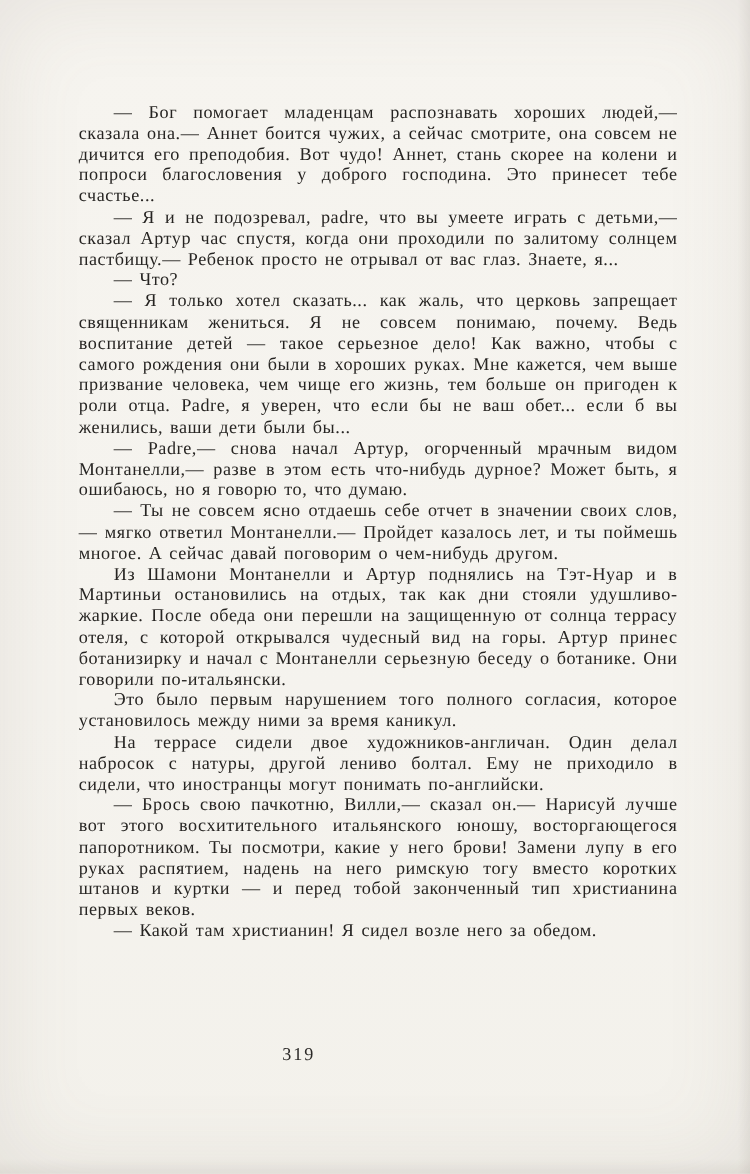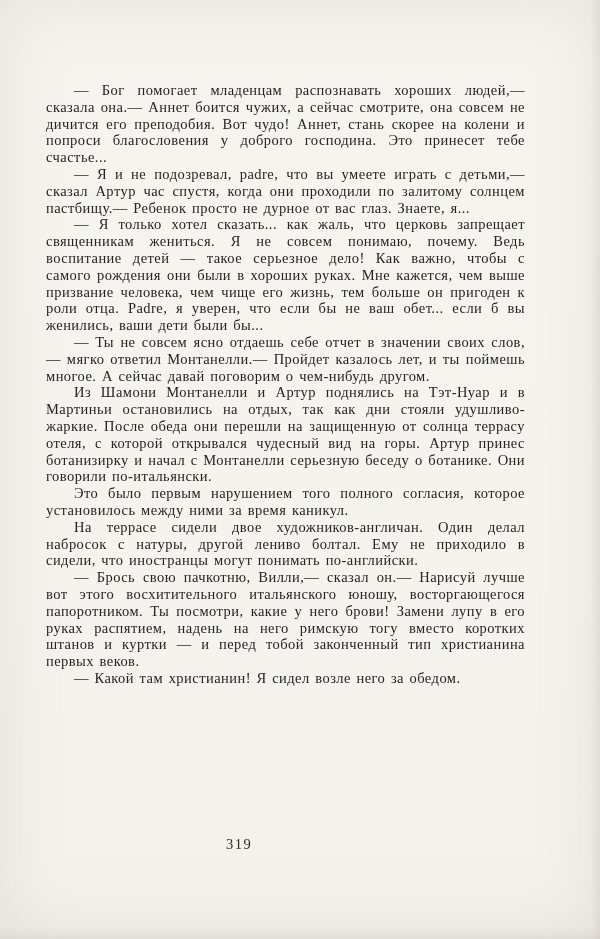--- a/index.html
+++ b/index.html
@@ -17,21 +17,21 @@
   .page {
     position: relative;
     width: 600px;
     height: 939px;
     background: linear-gradient(180deg, #f6f4ef 0%, #f5f3ee 60%, #f3f1eb 100%);
     box-shadow: inset 0 0 70px rgba(120,110,95,0.12);
   }
   .text-block {
     position: absolute;
     top: 82px;
-    left: 46px;
+    left: 63px;
     width: 479px;
     font-size: 14.5px;
     line-height: 16.8px;
     text-align: justify;
     letter-spacing: 0.45px;
     word-spacing: 1.5px;
   }
   .text-block p {
     margin: 0;
     text-indent: 28px;
@@ -65,22 +65,24 @@
     background: linear-gradient(180deg, rgba(0,0,0,0) 0%, rgba(90,80,70,0.07) 100%);
     pointer-events: none;
   }
 </style>
 </head>
 <body>
 
 <div class="page">
   <div class="text-block">
       <p>— Бог помогает младенцам распознавать хороших людей,— сказала она.— Аннет боится чужих, а сейчас смотрите, она совсем не дичится его преподобия. Вот чудо! Аннет, стань скорее на колени и попроси благословения у доброго господина. Это принесет тебе счастье...</p>
-      <p>— Я и не подозревал, padre, что вы умеете играть с детьми,— сказал Артур час спустя, когда они проходили по залитому солнцем пастбищу.— Ребенок просто не дурное от вас глаз. Знаете, я...</p>
+      <p>— Я и не подозревал, padre, что вы умеете играть с детьми,— сказал Артур час спустя, когда они проходили по залитому солнцем пастбищу.— Ребенок просто не отрывал от вас глаз. Знаете, я...</p>
+      <p>— Что?</p>
       <p>— Я только хотел сказать... как жаль, что церковь запрещает священникам жениться. Я не совсем понимаю, почему. Ведь воспитание детей — такое серьезное дело! Как важно, чтобы с самого рождения они были в хороших руках. Мне кажется, чем выше призвание человека, чем чище его жизнь, тем больше он пригоден к роли отца. Padre, я уверен, что если бы не ваш обет... если б вы женились, ваши дети были бы...</p>
+      <p>— Padre,— снова начал Артур, огорченный мрачным видом Монтанелли,— разве в этом есть что-нибудь дурное? Может быть, я ошибаюсь, но я говорю то, что думаю.</p>
       <p>— Ты не совсем ясно отдаешь себе отчет в значении своих слов,— мягко ответил Монтанелли.— Пройдет казалось лет, и ты поймешь многое. А сейчас давай поговорим о чем-нибудь другом.</p>
       <p>Из Шамони Монтанелли и Артур поднялись на Тэт-Нуар и в Мартиньи остановились на отдых, так как дни стояли удушливо-жаркие. После обеда они перешли на защищенную от солнца террасу отеля, с которой открывался чудесный вид на горы. Артур принес ботанизирку и начал с Монтанелли серьезную беседу о ботанике. Они говорили по-итальянски.</p>
       <p>Это было первым нарушением того полного согласия, которое установилось между ними за время каникул.</p>
       <p>На террасе сидели двое художников-англичан. Один делал набросок с натуры, другой лениво болтал. Ему не приходило в сидели, что иностранцы могут понимать по-английски.</p>
       <p>— Брось свою пачкотню, Вилли,— сказал он.— Нарисуй лучше вот этого восхитительного итальянского юношу, восторгающегося папоротником. Ты посмотри, какие у него брови! Замени лупу в его руках распятием, надень на него римскую тогу вместо коротких штанов и куртки — и перед тобой законченный тип христианина первых веков.</p>
       <p>— Какой там христианин! Я сидел возле него за обедом.</p>
     </div>
   <div class="page-number">319</div>
   <div class="scan-edge-right"></div>
   <div class="scan-edge-bottom"></div>

